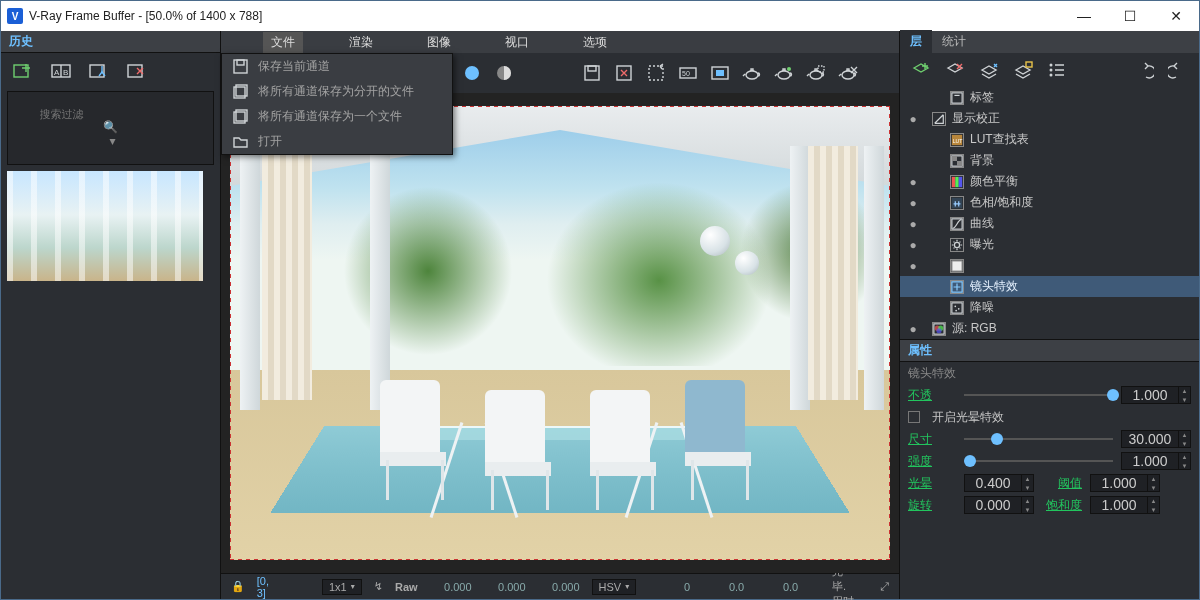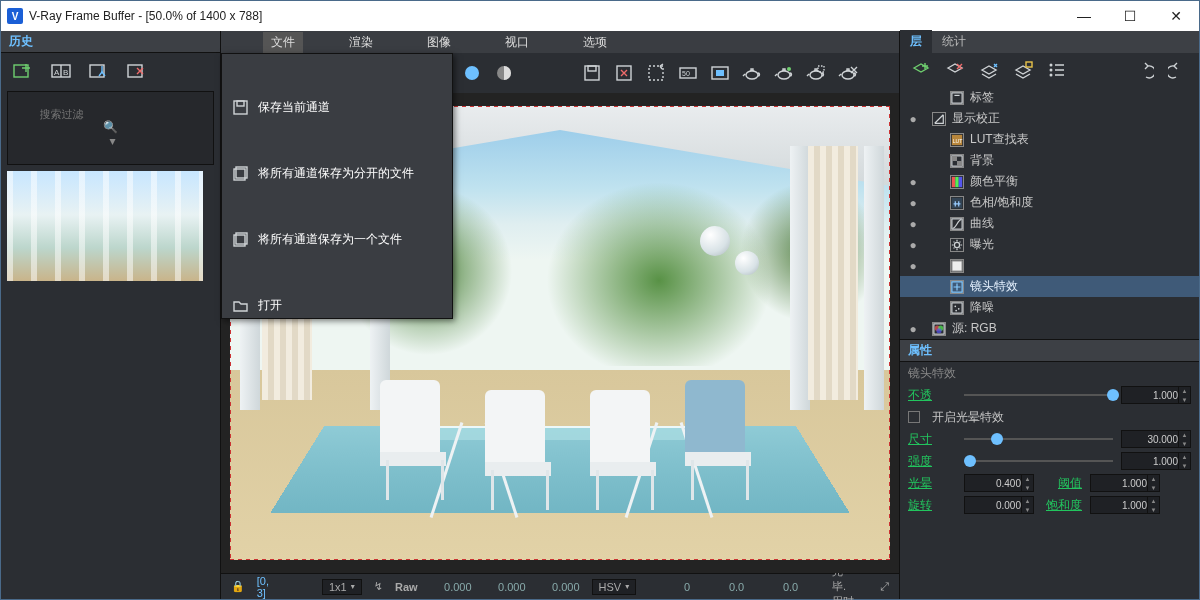--- a/index.html
+++ b/index.html
@@ -21,21 +21,21 @@
 .thumb { margin: 0 6px; width: 196px; height: 110px; background: linear-gradient(180deg,#c7e6ff 0%,#e8f2f3 40%,#bcd6cc 70%,#c9b48a 100%); position:relative; overflow:hidden;}
 .thumb::after{content:"";position:absolute;inset:0;background:
  repeating-linear-gradient(90deg, rgba(255,255,255,.5) 0 6px, transparent 6px 24px);} 
 
 .center { flex:1; display:flex; flex-direction:column; position:relative; min-width:0;}
 .menubar { height: 22px; background:#3a3d42; display:flex; align-items:center; padding:0 6px; gap:2px;}
 .mitem { padding: 2px 8px; color:#ddd;margin-left:36px;}
 .mitem.active { background:#555;}
 .cursorArrow{position:absolute; left:18px; top:24px; width:12px; height:16px;}
 .dropdown { position:absolute; left:0; top:22px; width:232px; background:#3a3d42; border:1px solid #111; z-index:10; box-shadow:2px 2px 6px rgba(0,0,0,.5);}
-.ditem { display:flex; align-items:center; gap:10px; padding:4px 10px; color:#ffffff;margin-top:41px;}
+.ditem { display:flex; align-items:center; gap:10px; padding:4px 10px; color:#a3a3a3;}
 .dicon{ width:16px; height:16px; display:flex; align-items:center; justify-content:center;}
 .dicon svg{width:15px;height:15px;}
 .ctoolbar { height:40px; background:#2b2e33; display:flex; align-items:center; gap:10px; padding:0 10px 0 240px;}
 .cticon { width:22px; height:22px; display:flex; align-items:center; justify-content:center;}
 .cticon svg{width:20px;height:20px;}
 .ctgap { width:18px;}
 .viewport { flex:1; background:#232323; display:flex; align-items:center; justify-content:center; min-height:0; position:relative;}
 .renderimg { width: 660px; height: 454px; background:#6c5; position:relative; overflow:hidden;}
 .sky{position:absolute;inset:0;background:linear-gradient(180deg,#8fc5e8 0%,#bfe2ef 18%,#dfeef0 26%,#eef6f2 34%);}
 .trees{position:absolute;left:0;right:0;top:70px;height:190px;background:
@@ -78,21 +78,21 @@
 .layer .sq{width:14px;height:14px;border:1px solid #888;display:flex;align-items:center;justify-content:center;font-size:9px;}
 .layer.selected{background:#3f5a78;color:#e6f2ff;}
 .layer .name{flex:1;white-space:nowrap;overflow:hidden;}
 .props{border-top:1px solid #111;}
 .prow{display:flex;align-items:center;height:22px;padding:0 8px;gap:8px;}
 .prow .lab{width:48px;color:#22c55e;text-decoration:underline;}
 .prow .slider{flex:1;height:14px;position:relative;}
 .prow .track{position:absolute;left:0;right:0;top:6px;height:2px;background:#555;}
 .prow .knob{position:absolute;top:1px;width:12px;height:12px;border-radius:50%;background:#6ec0ff;transform:translateX(-50%);}            
 .valbox{display:flex;align-items:center;background:#1f2125;border:1px solid #111;height:18px;}
-.valbox .v{width:56px;text-align:right;padding:0 0;color:#ccc;font-size:10px;}
+.valbox .v{width:56px;text-align:center;padding:0 0;color:#ccc;font-size:14px;}
 .valbox .spin{width:12px;height:18px;display:flex;flex-direction:column;}
 .valbox .spin div{flex:1;display:flex;align-items:center;justify-content:center;font-size:6px;color:#888;border-left:1px solid #111;}
 .chk{width:12px;height:12px;border:1px solid #777;margin-right:4px;}
 svg{stroke:#cfd3d6;fill:none;stroke-width:1.4;}
 .green svg{stroke:#6fcf6f;}
 .red svg{stroke:#ef6b6b;}
 .blue svg, .bluefill{stroke:#6ec0ff;}
 .bluecircle{fill:#6ec0ff;stroke:none;}
 </style>
 </head>

